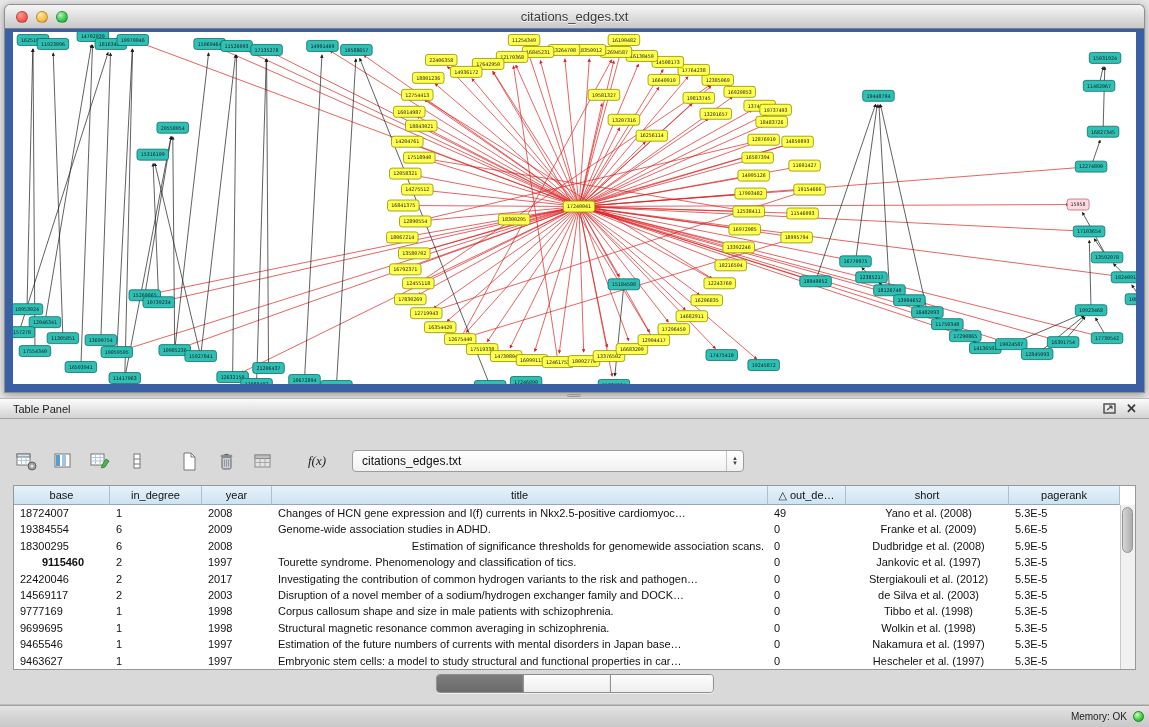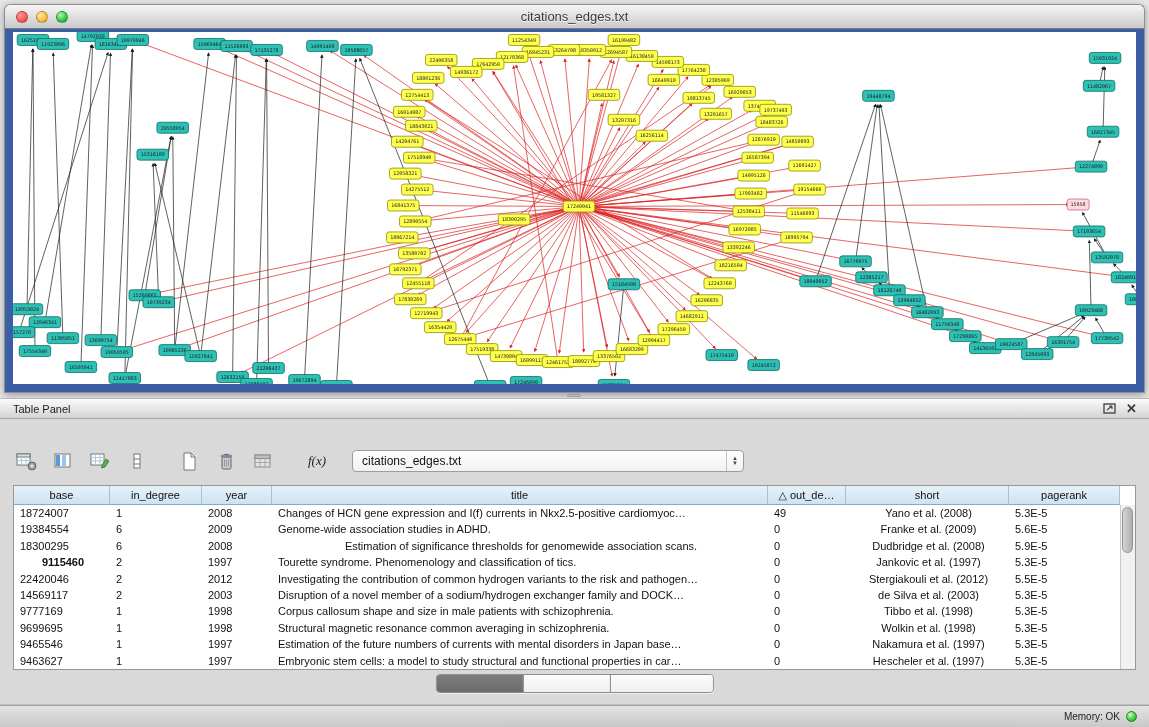--- a/index.html
+++ b/index.html
@@ -127,21 +127,21 @@
   .tab.selected {
     background:linear-gradient(#7d7d7d,#565656); color:#ffffff;
     text-shadow:0 -1px 0 rgba(0,0,0,.4);
   }
 
   
   #status-bar {
     position:absolute; left:0; bottom:0; width:1149px; height:22px;
     background:linear-gradient(#e3e3e3,#c8c8c8);
     border-top:1px solid #a2a2a2;
-    display:flex; align-items:center; justify-content:flex-end; gap:6px; padding-right:12px;
+    display:flex; align-items:center; justify-content:flex-end; gap:6px; padding-right:5px;
   }
   #status-bar .mem-label { font-size:10px; color:#222; }
   #status-bar .mem-dot {
     width:11px; height:11px; border-radius:50%;
     background:radial-gradient(circle at 35% 30%, #ccffc4, #41d241 55%, #1f9b1f);
     border:1px solid #2a7a2a;
   }
 </style>
 </head>
 <body>
@@ -944,38 +944,38 @@
           <div class="td" style="width: 70px; text-align: left;">2009</div>
           <div class="td" style="width: 496px; text-align: left;">Genome-wide association studies in ADHD.</div>
           <div class="td" style="width: 78px; text-align: left;">0</div>
           <div class="td" style="width: 163px; text-align: center;">Franke et al. (2009)</div>
           <div class="td" style="width: 111px; text-align: left;">5.6E-5</div>
         </div>
         <div class="tr">
           <div class="td" style="width: 96px; text-align: left;">18300295</div>
           <div class="td" style="width: 92px; text-align: left;">6</div>
           <div class="td" style="width: 70px; text-align: left;">2008</div>
-          <div class="td" style="width: 496px; text-align: center;">Estimation of significance thresholds for genomewide association scans.</div>
+          <div class="td" style="width: 496px; text-align: right;">Estimation of significance thresholds for genomewide association scans.</div>
           <div class="td" style="width: 78px; text-align: left;">0</div>
           <div class="td" style="width: 163px; text-align: center;">Dudbridge et al. (2008)</div>
           <div class="td" style="width: 111px; text-align: left;">5.9E-5</div>
         </div>
         <div class="tr">
           <div class="td" style="width: 96px; text-align: center; font-weight: bold;">9115460</div>
           <div class="td" style="width: 92px; text-align: left;">2</div>
           <div class="td" style="width: 70px; text-align: left;">1997</div>
           <div class="td" style="width: 496px; text-align: left;">Tourette syndrome. Phenomenology and classification of tics.</div>
           <div class="td" style="width: 78px; text-align: left;">0</div>
           <div class="td" style="width: 163px; text-align: center;">Jankovic et al. (1997)</div>
           <div class="td" style="width: 111px; text-align: left;">5.3E-5</div>
         </div>
         <div class="tr">
           <div class="td" style="width: 96px; text-align: left;">22420046</div>
           <div class="td" style="width: 92px; text-align: left;">2</div>
-          <div class="td" style="width: 70px; text-align: left;">2012</div>
+          <div class="td" style="width: 70px; text-align: left;">2017</div>
           <div class="td" style="width: 496px; text-align: left;">Investigating the contribution of common hydrogen variants to the risk and pathogen…</div>
           <div class="td" style="width: 78px; text-align: left;">0</div>
           <div class="td" style="width: 163px; text-align: center;">Stergiakouli et al. (2012)</div>
           <div class="td" style="width: 111px; text-align: left;">5.5E-5</div>
         </div>
         <div class="tr">
           <div class="td" style="width: 96px; text-align: left;">14569117</div>
           <div class="td" style="width: 92px; text-align: left;">2</div>
           <div class="td" style="width: 70px; text-align: left;">2003</div>
           <div class="td" style="width: 496px; text-align: left;">Disruption of a novel member of a sodium/hydrogen exchanger family and DOCK…</div>

